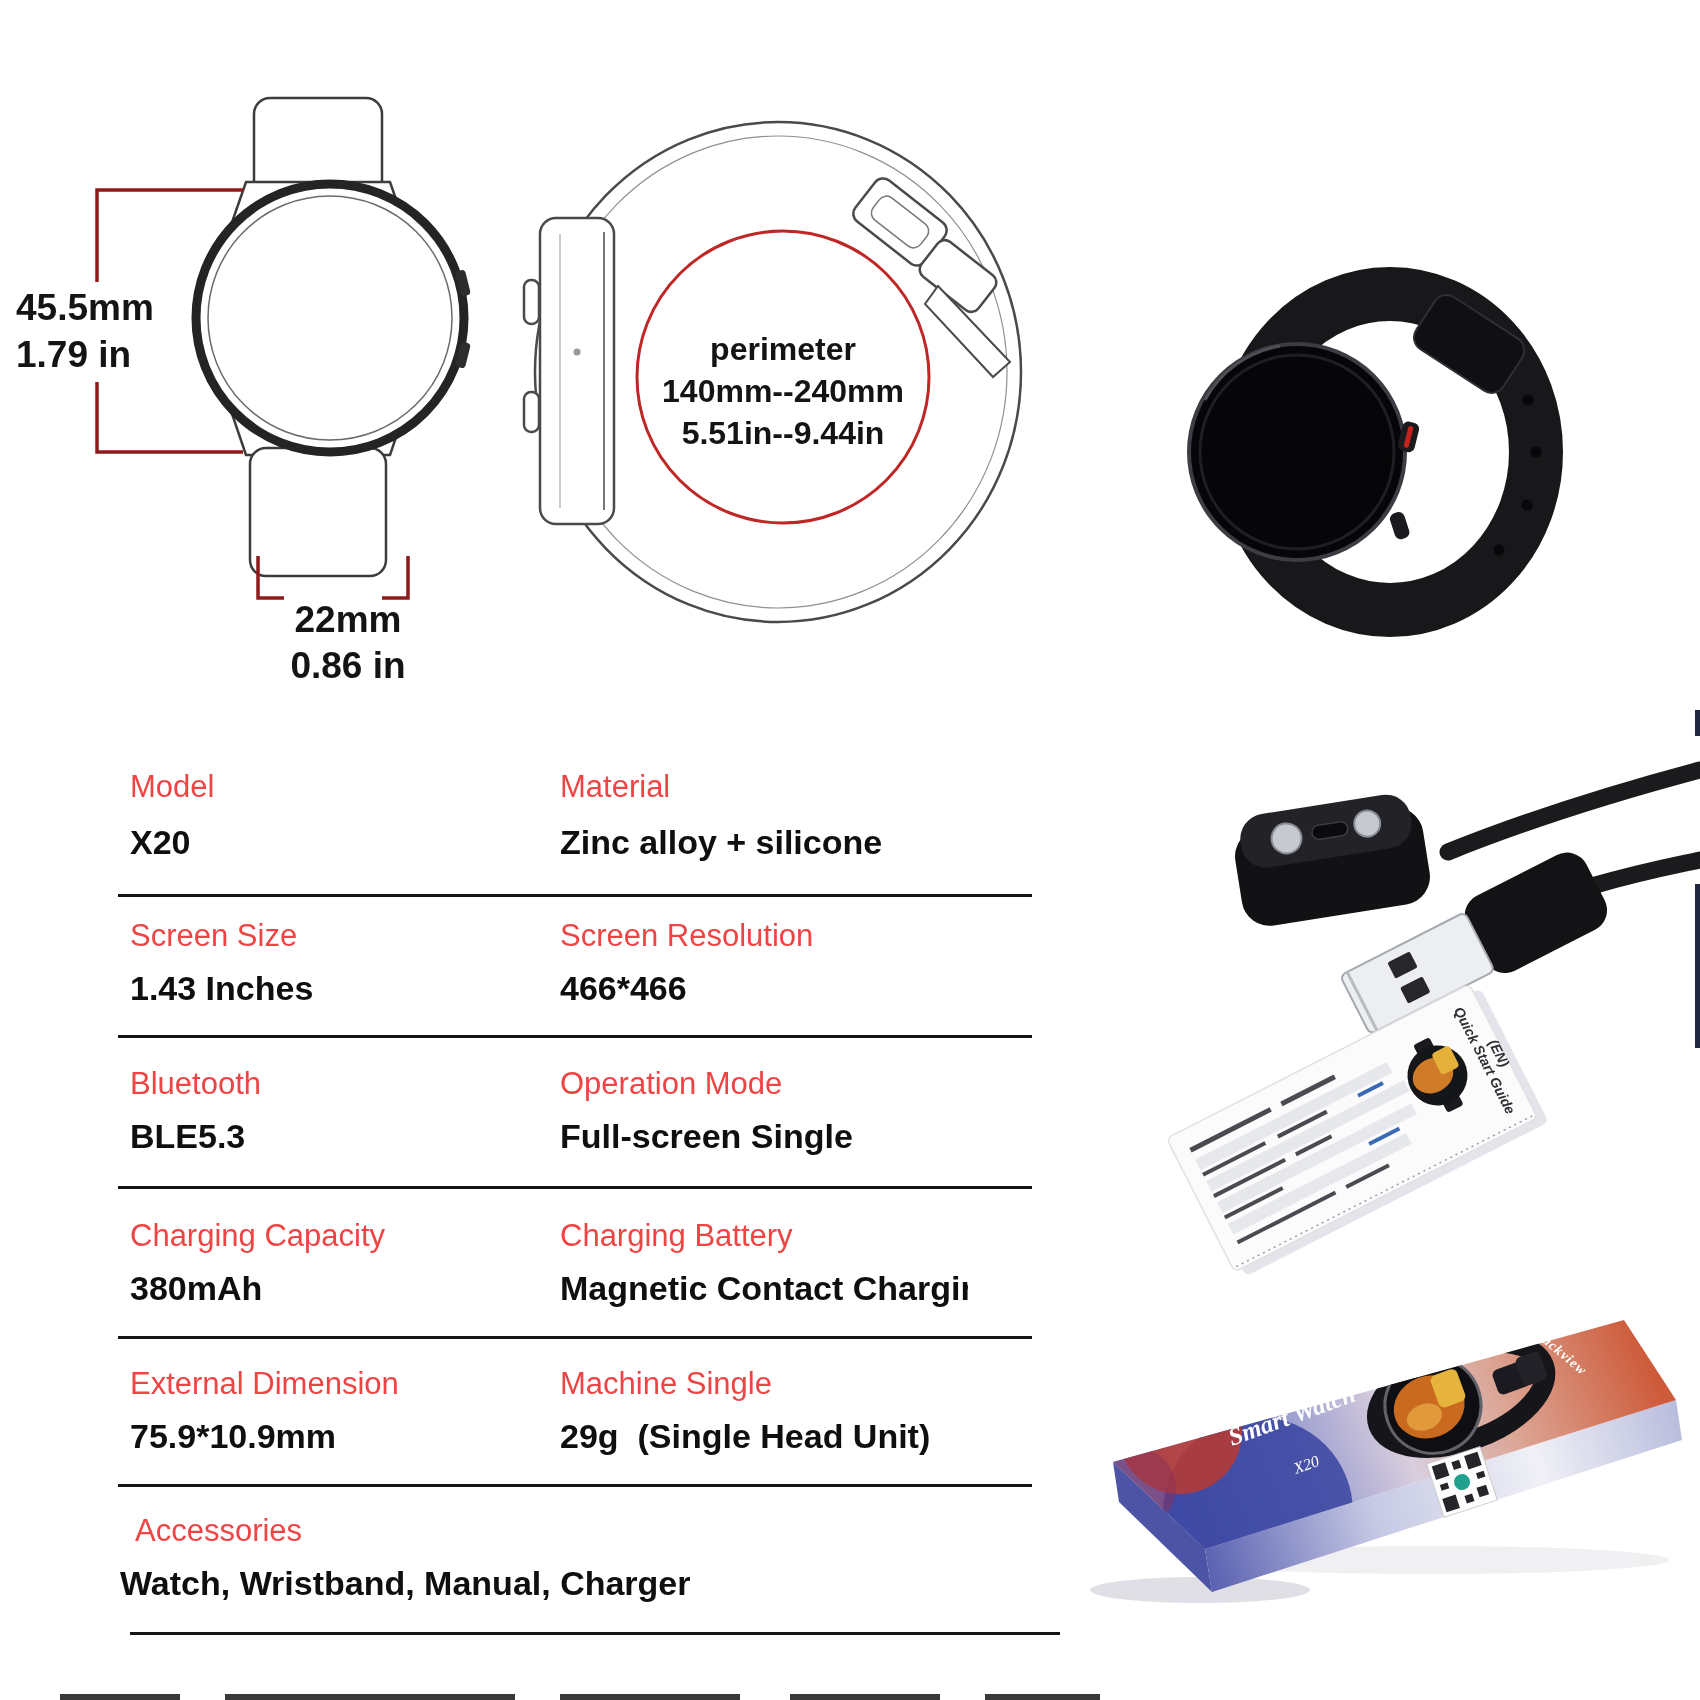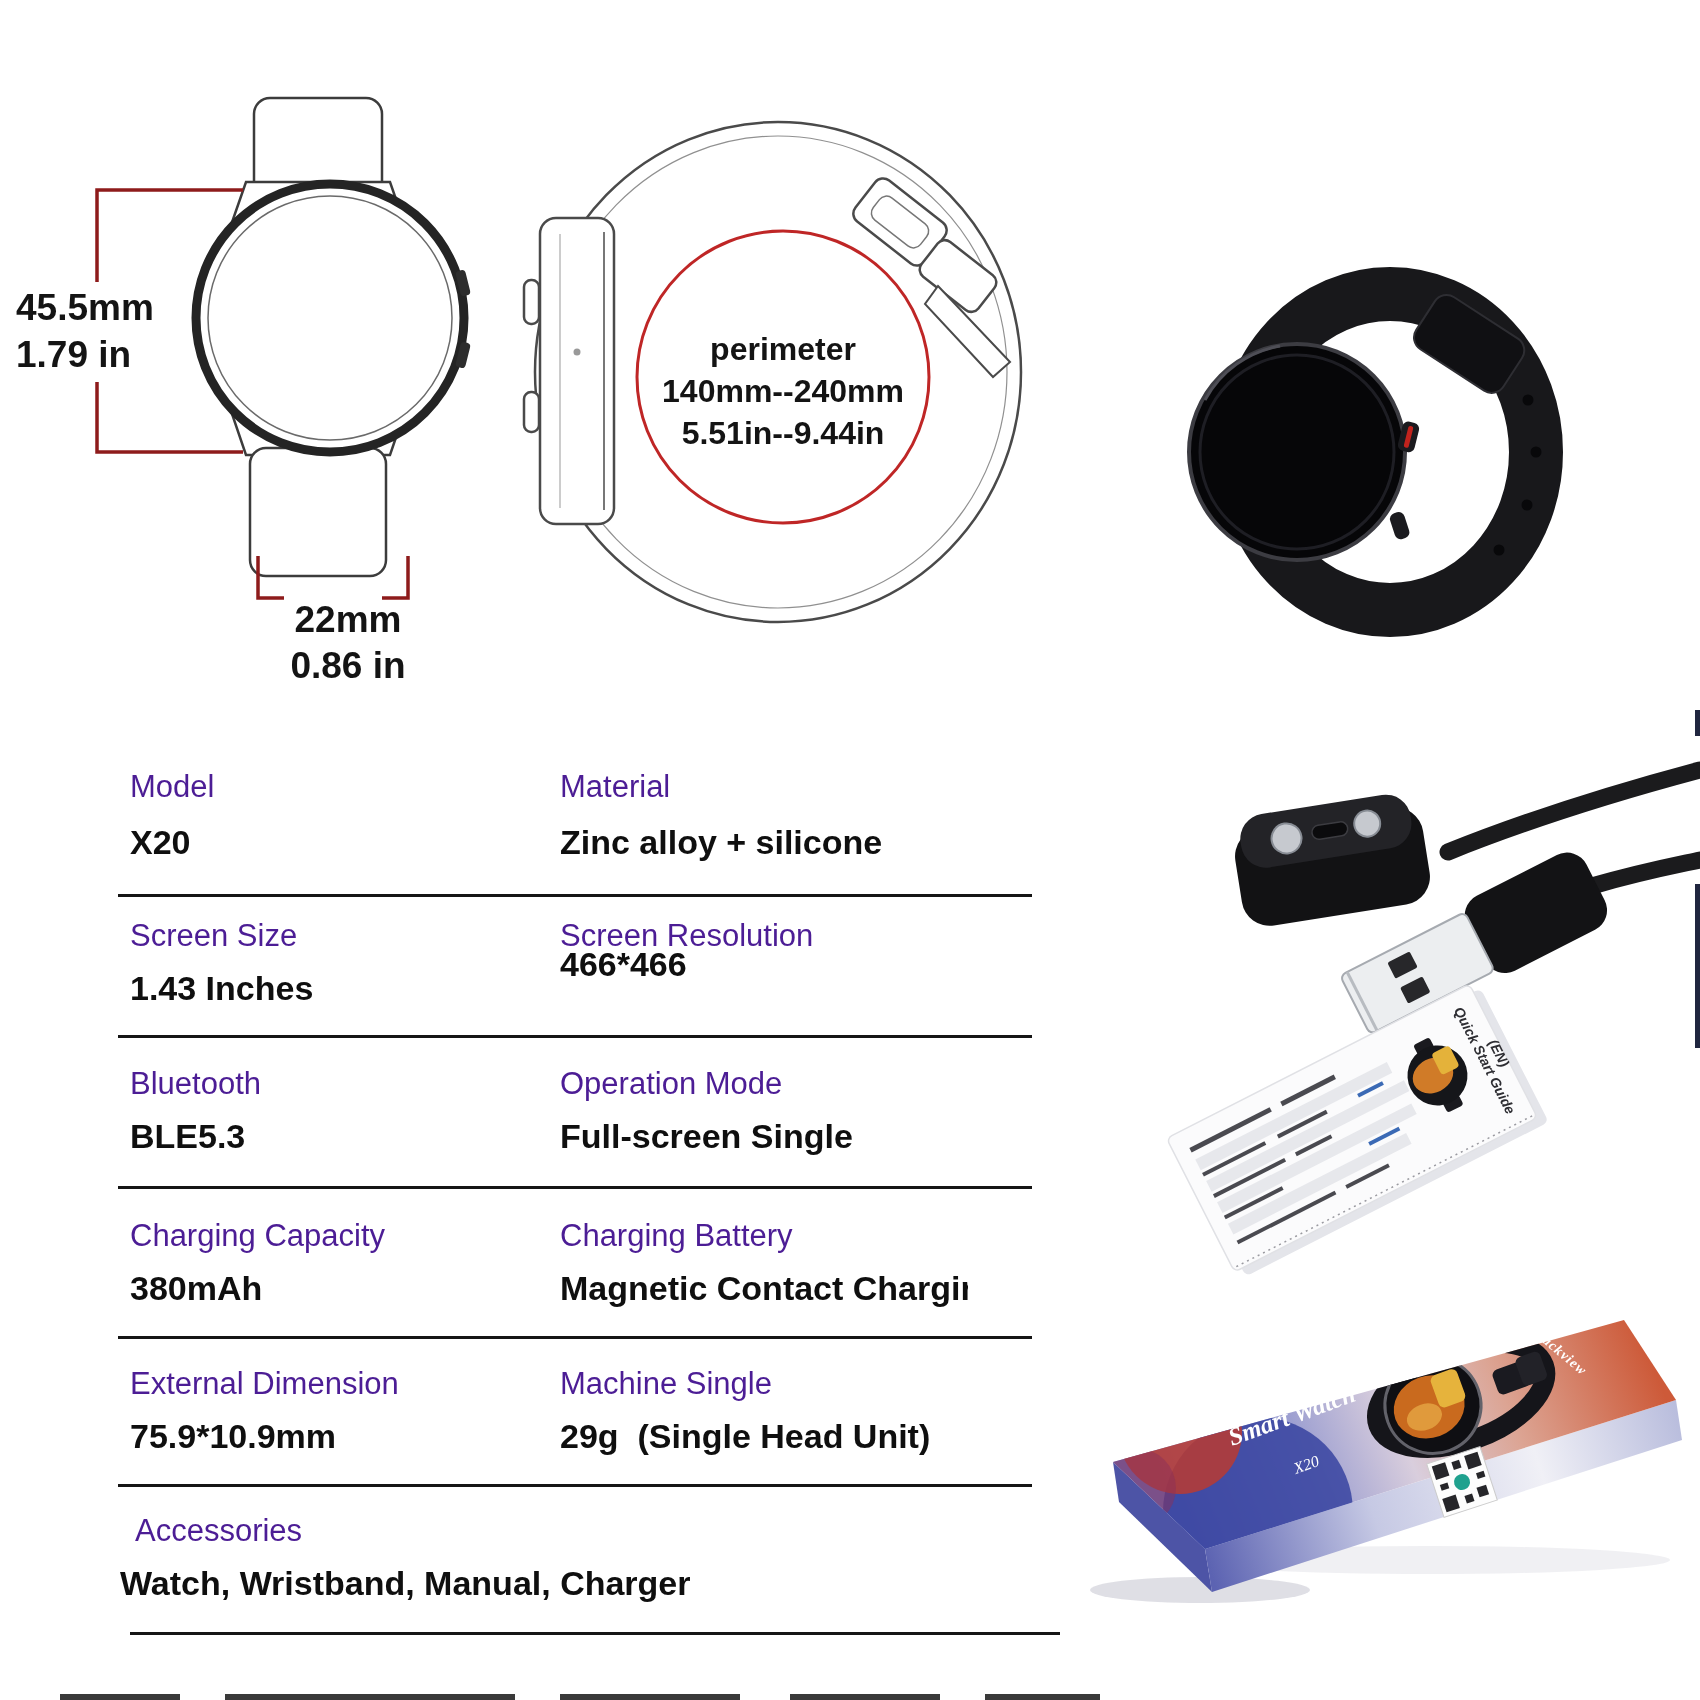--- a/index.html
+++ b/index.html
@@ -1,19 +1,19 @@
 <!DOCTYPE html>
 <html><head>
 <meta charset="utf-8">
 <style>
   html,body{margin:0;padding:0;background:#ffffff;}
   #page{position:relative;width:1700px;height:1700px;background:#ffffff;overflow:hidden;
         font-family:"Liberation Sans",sans-serif;}
   .abs{position:absolute;}
-  .lbl{font-size:31px;font-weight:400;color:#4c1d95;white-space:pre;line-height:1.1;}
+  .lbl{font-size:31px;font-weight:400;color:#ef4444;white-space:pre;line-height:1.1;}
   .val{font-size:34px;font-weight:700;color:#0f0f0f;white-space:pre;line-height:1.1;}
   .sep{position:absolute;height:3px;background:#151515;}
   .clip{width:408px;overflow:hidden;}
   svg text.dimtxt{font-family:"Liberation Sans",sans-serif;font-size:37px;font-weight:700;fill:#141414;}
   svg text.peritxt{font-family:"Liberation Sans",sans-serif;font-size:32px;font-weight:700;fill:#141414;text-anchor:middle;}
   svg text.guidetxt{font-family:"Liberation Sans",sans-serif;font-size:14px;font-weight:700;font-style:italic;fill:#2e2e33;text-anchor:middle;}
   svg text.boxscript{font-family:"Liberation Serif",serif;font-style:italic;fill:#ffffff;}
 </style>
 </head>
 <body>
@@ -220,21 +220,21 @@
 
 <div class="abs lbl" style="left:130px;top:770px">Model</div>
 <div class="abs val" style="left:130px;top:824px">X20</div>
 <div class="abs lbl" style="left:560px;top:770px">Material</div>
 <div class="abs val" style="left:560px;top:824px">Zinc alloy + silicone</div>
 <div class="sep" style="left:118px;top:894px;width:914px"></div>
 
 <div class="abs lbl" style="left:130px;top:919px">Screen Size</div>
 <div class="abs val" style="left:130px;top:970px">1.43 Inches</div>
 <div class="abs lbl" style="left:560px;top:919px">Screen Resolution</div>
-<div class="abs val" style="left:560px;top:946px">466*466</div>
+<div class="abs val" style="left:560px;top:970px">466*466</div>
 <div class="sep" style="left:118px;top:1035px;width:914px"></div>
 
 <div class="abs lbl" style="left:130px;top:1067px">Bluetooth</div>
 <div class="abs val" style="left:130px;top:1118px">BLE5.3</div>
 <div class="abs lbl" style="left:560px;top:1067px">Operation Mode</div>
 <div class="abs val" style="left:560px;top:1118px">Full-screen Single</div>
 <div class="sep" style="left:118px;top:1186px;width:914px"></div>
 
 <div class="abs lbl" style="left:130px;top:1219px">Charging Capacity</div>
 <div class="abs val" style="left:130px;top:1270px">380mAh</div>

